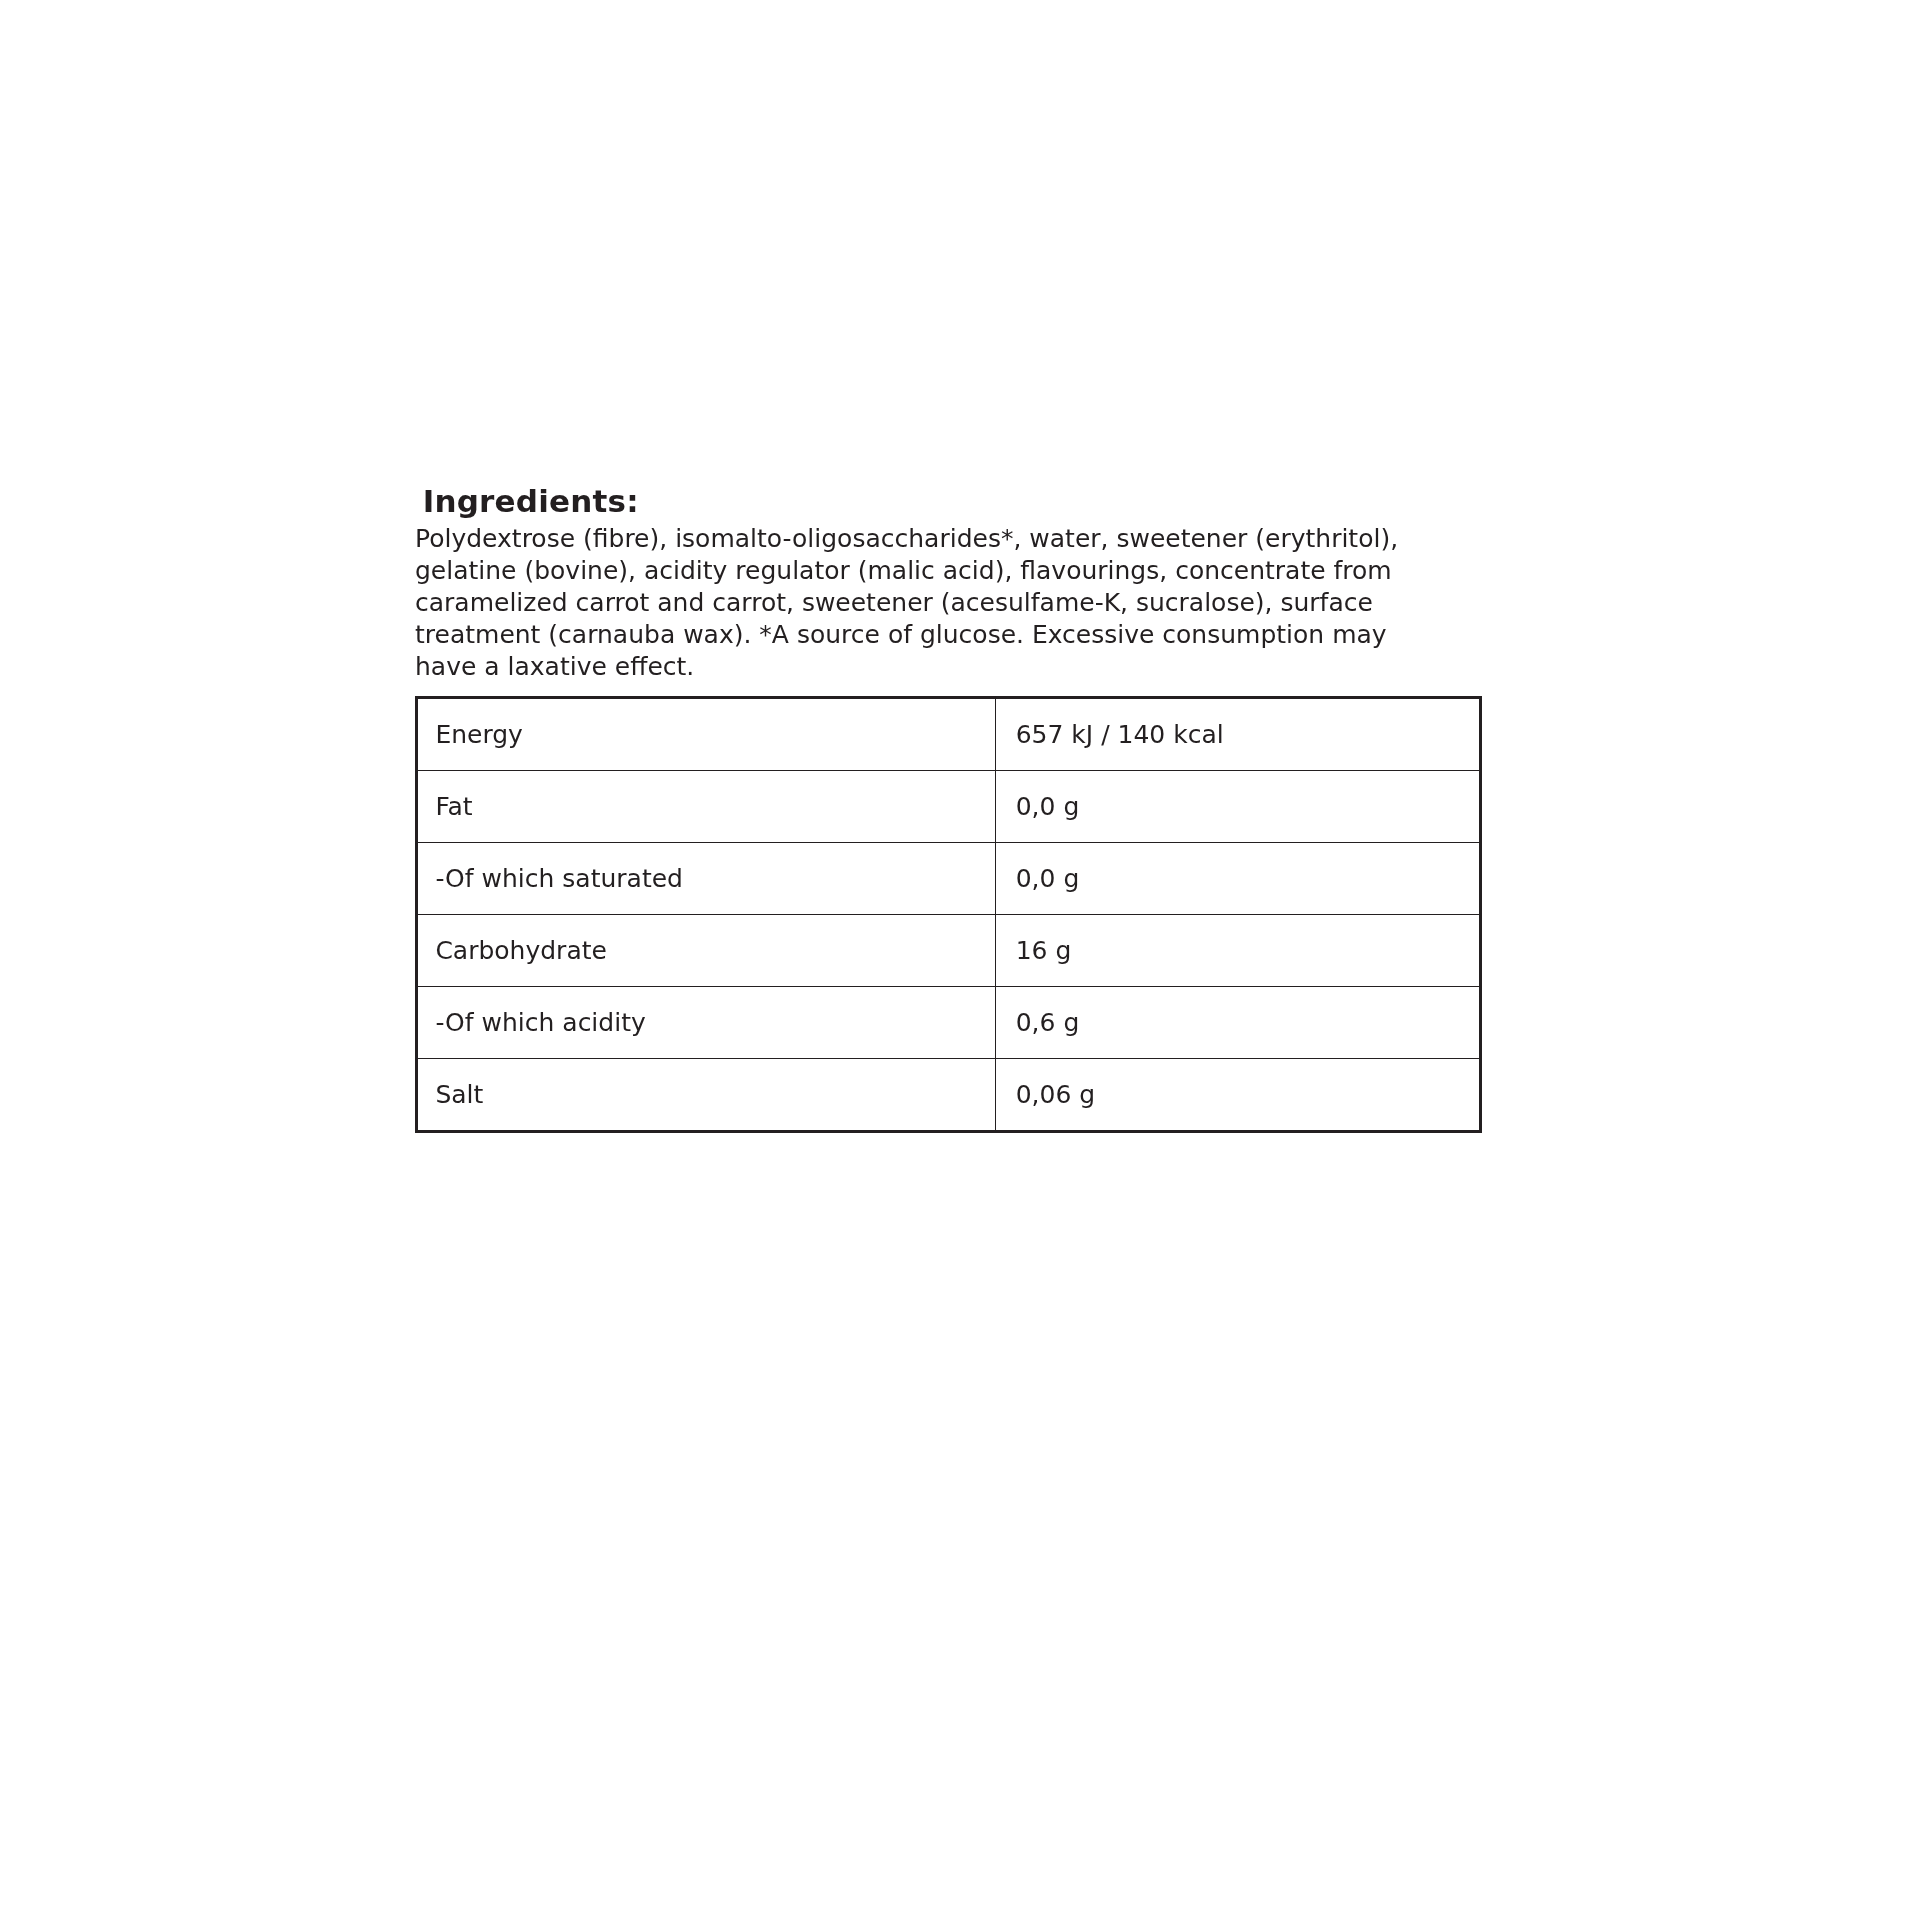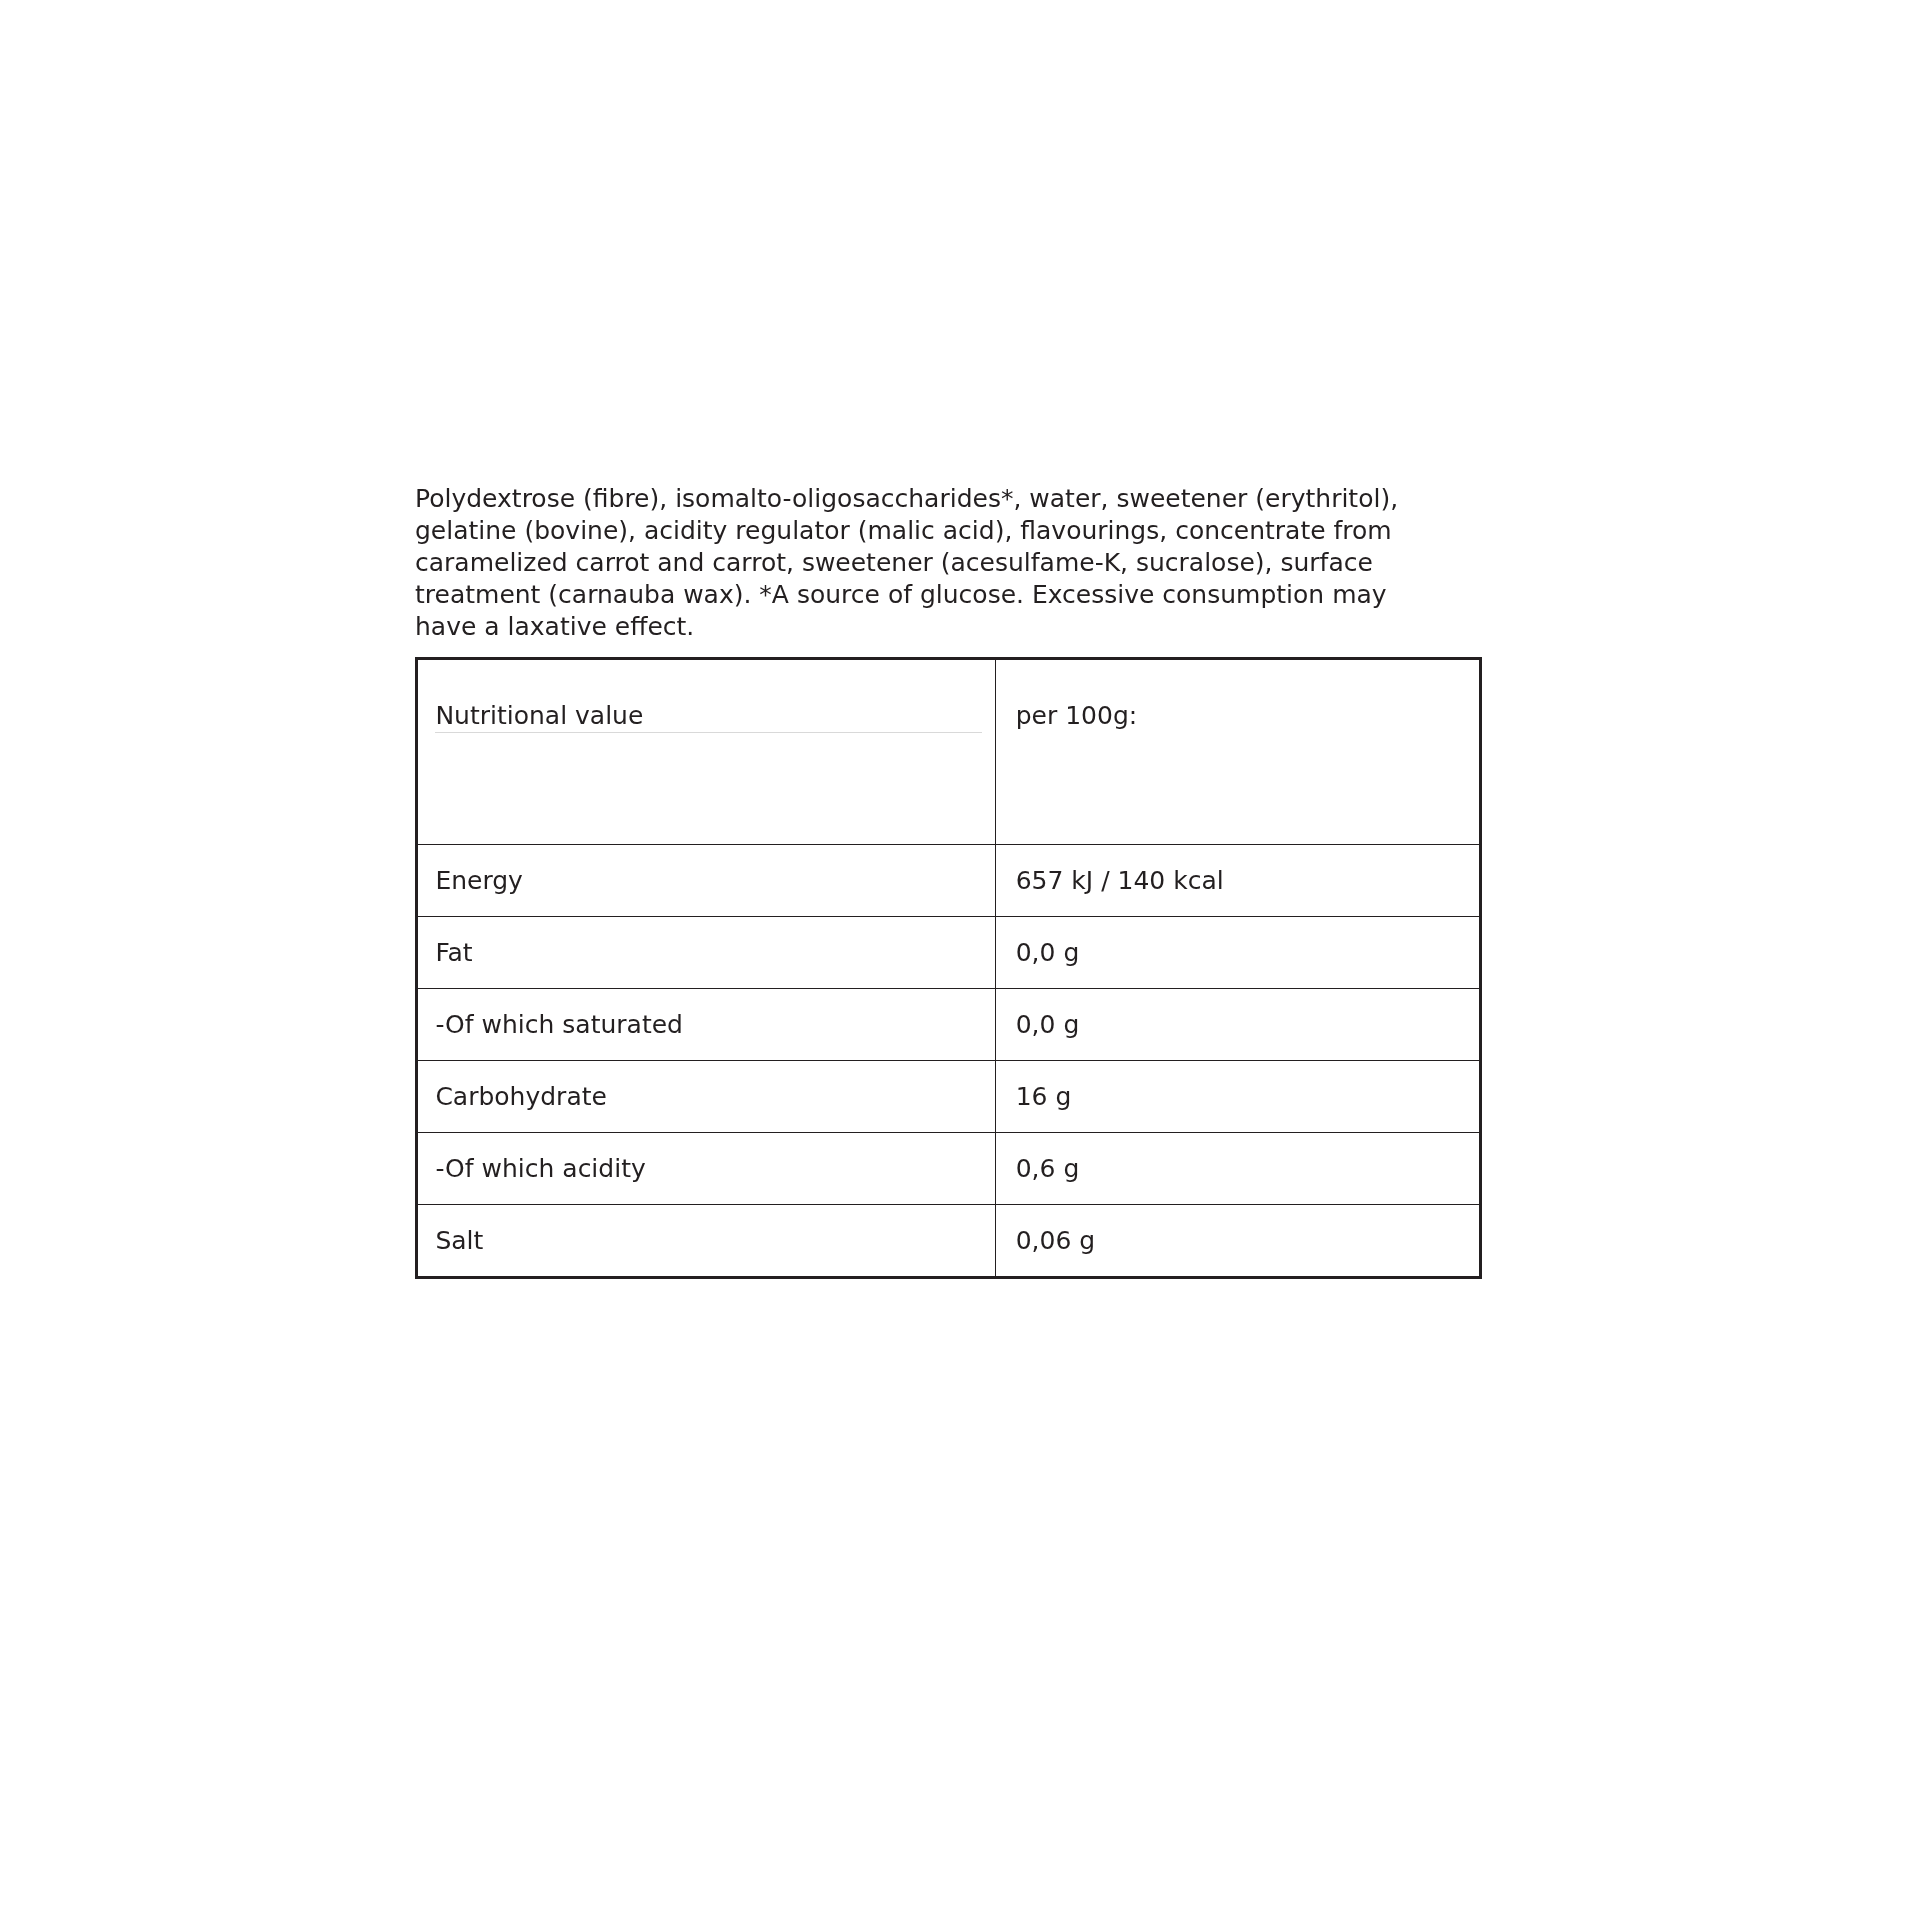--- a/index.html
+++ b/index.html
@@ -95,38 +95,26 @@
 
   .nudge-right {
     padding-left: 9.7px;
   }
 </style>
 </head>
 <body>
 
 <div id="label-panel">
 
+  <div id="ingredients-heading">Ingredients:</div>
 
   <div id="ingredients-text">Polydextrose (fibre), isomalto-oligosaccharides*, water, sweetener (erythritol), gelatine (bovine), acidity regulator (malic acid), flavourings, concentrate from caramelized carrot and carrot, sweetener (acesulfame-K, sucralose), surface treatment (carnauba wax). *A source of glucose. Excessive consumption may have a laxative effect.</div>
 
   <table id="nutrition-table">
     <tbody>
-      <tr class="header-row">
-        <td class="label-cell">
-          <span class="hdr-inner">
-            <span>Nutritional value</span>
-            <span class="hdr-rule"></span>
-          </span>
-        </td>
-        <td class="value-cell">
-          <span class="hdr-inner">
-            <span>per 100g:</span>
-          </span>
-        </td>
-      </tr>
 
       <tr>
         <td class="label-cell">Energy</td>
         <td class="value-cell">657 kJ / 140 kcal</td>
       </tr>
       <tr>
         <td class="label-cell">Fat</td>
         <td class="value-cell">0,0 g</td>
       </tr>
       <tr>

